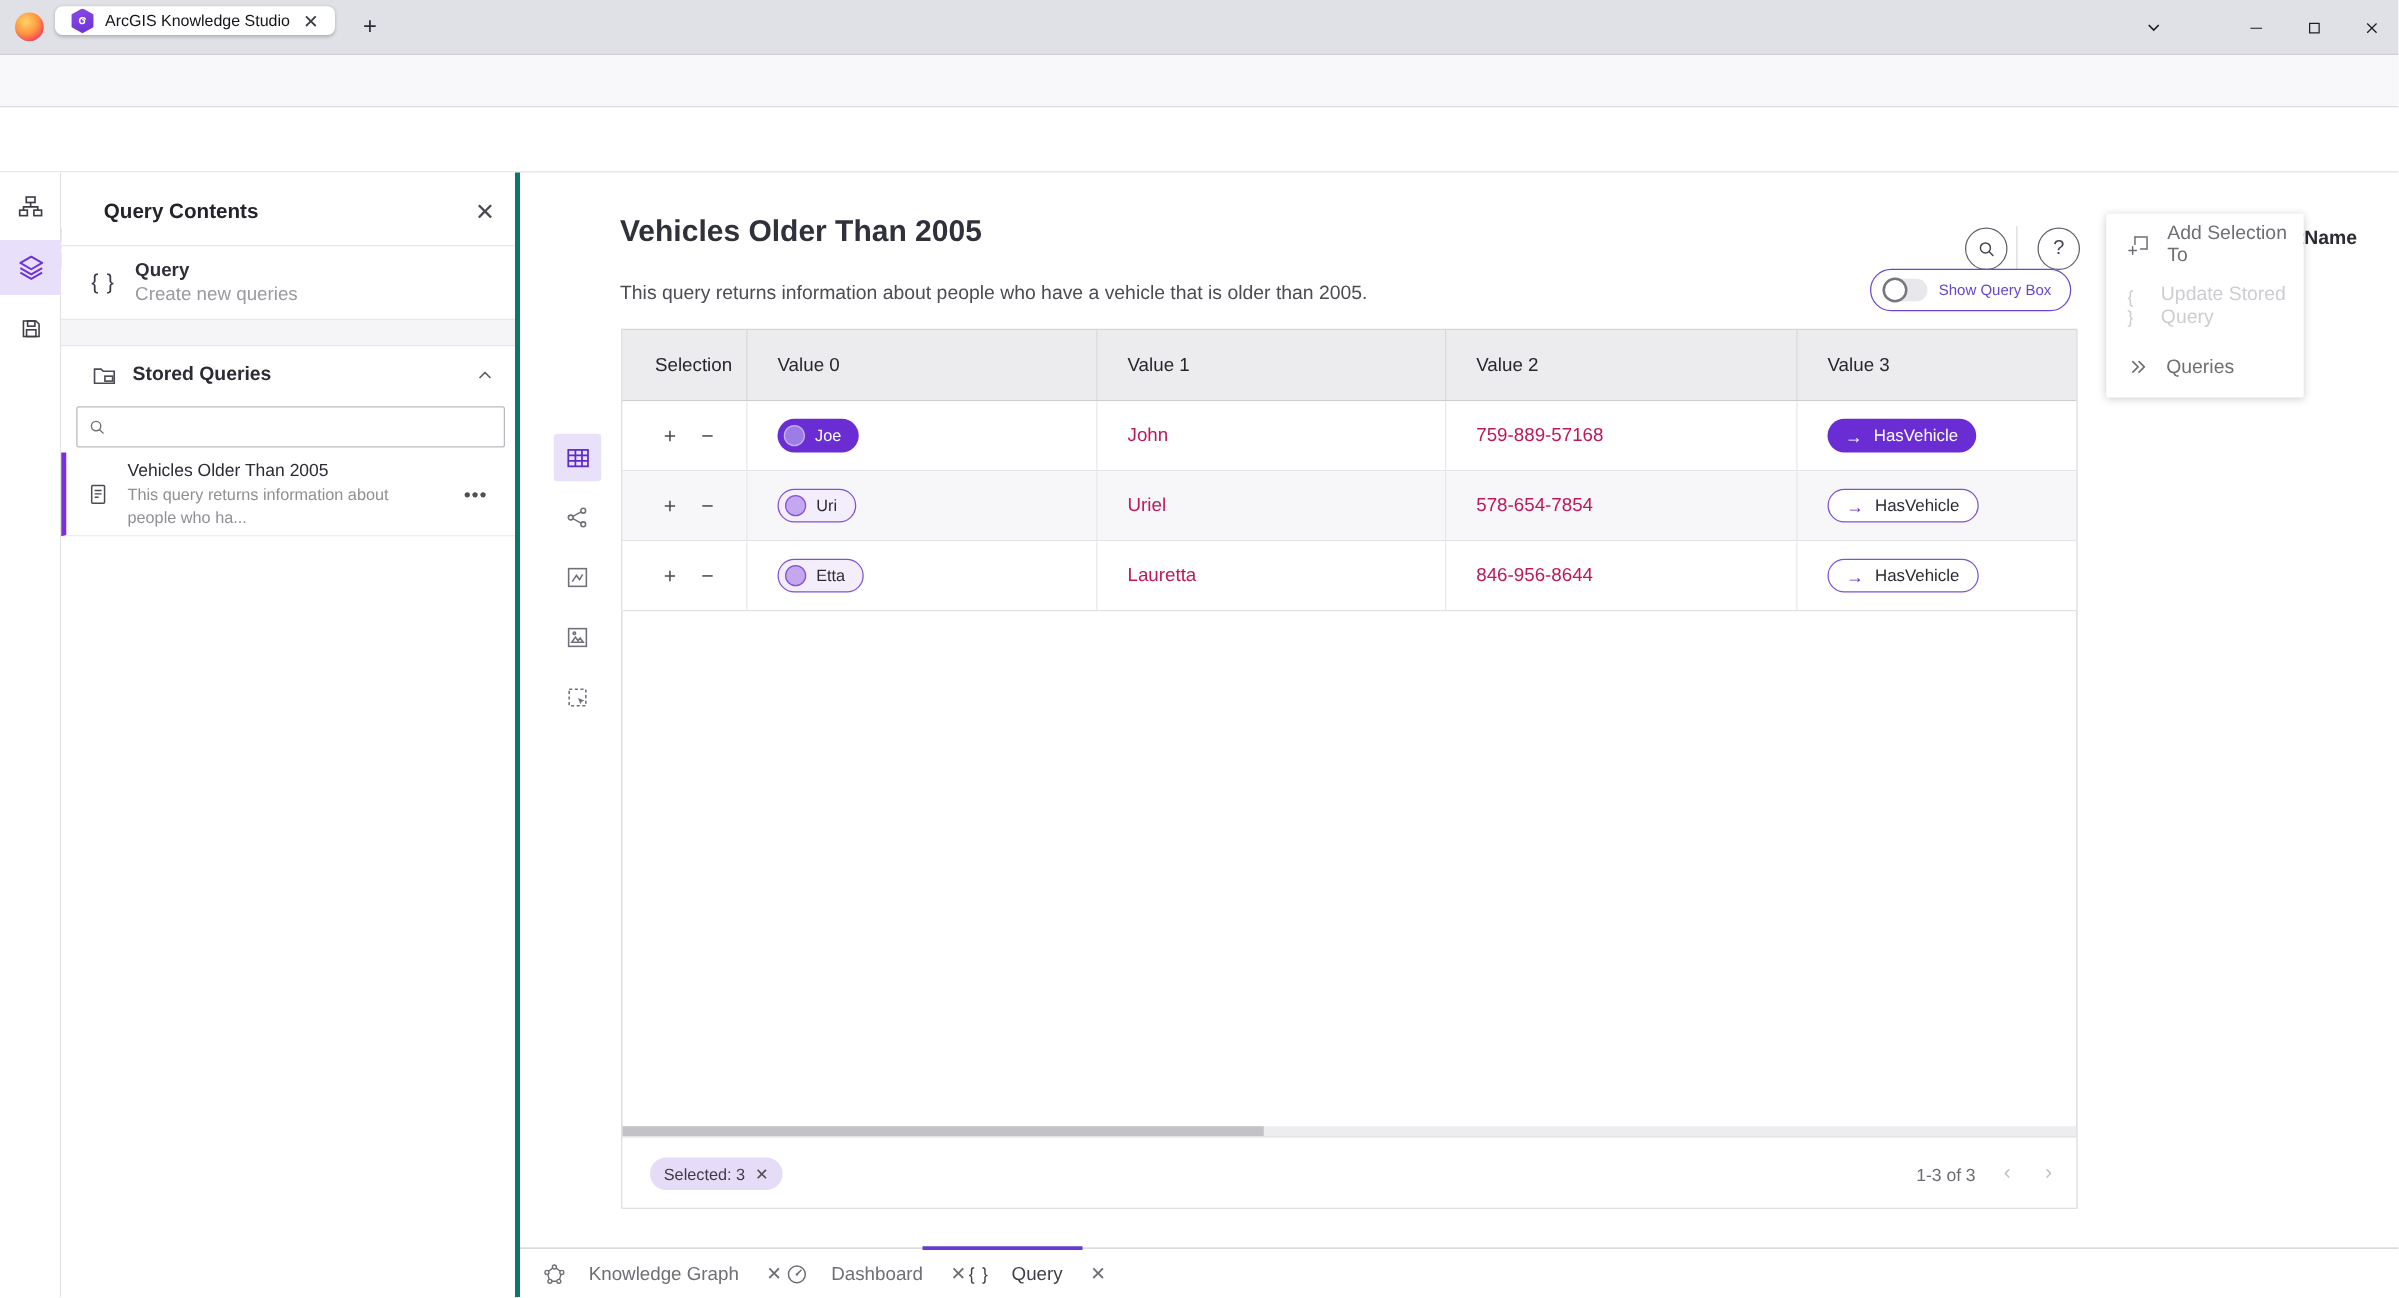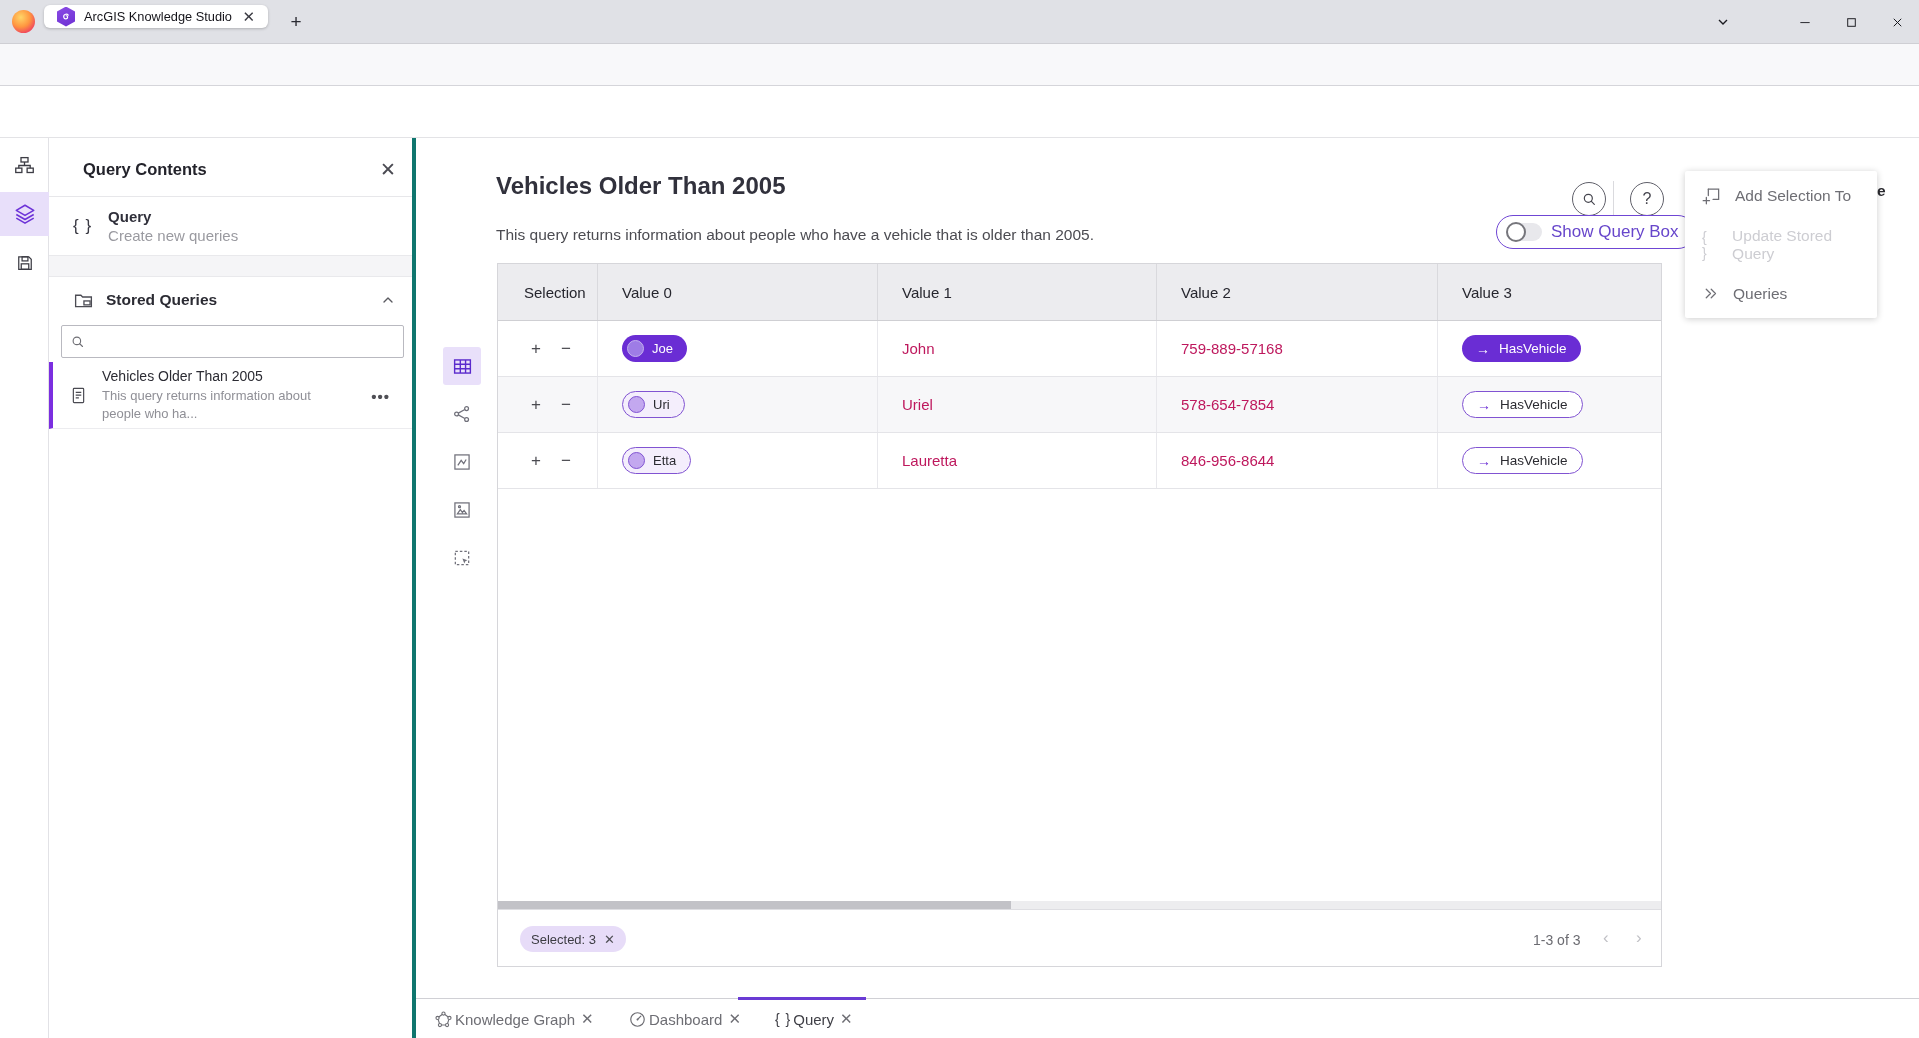--- a/index.html
+++ b/index.html
@@ -75,21 +75,21 @@
   .si-menu { position:absolute; right:22px; top:26px; color:#4f4f55; font-size:15px; font-weight:700; letter-spacing:1px; }
   .si-icon { color:#4a4a52; margin-right:14px; flex:none; }
 
   
   .main-title { position:absolute; left:496px; top:172px; font-size:24px; font-weight:700; color:#31313c; }
   .main-desc { position:absolute; left:496px; top:226px; font-size:15.5px; color:#4c4c52; }
   .toggle-pill { position:absolute; left:1496px; top:215px; height:34px; border:1.5px solid #6f46d4; border-radius:17px;
                  display:inline-flex; align-items:center; padding:0 15px 0 9px; gap:9px; background:#fff; }
   .tg-track { width:36px; height:18px; border-radius:9px; background:#e8e8ec; position:relative; flex:none; }
   .tg-knob { position:absolute; left:0px; top:-1px; width:20px; height:20px; border-radius:50%; background:#fff; border:2px solid #76767c; }
-  .tg-label { font-size:17px; color:#6746cb; white-space:nowrap; }
+  .tg-label { font-size:12px; color:#6746cb; white-space:nowrap; }
 
   .minibar { position:absolute; left:443px; top:347px; width:38px; }
   .minibtn { width:38px; height:38px; margin-bottom:10px; display:flex; align-items:center; justify-content:center; color:#70707a; border-radius:3px; }
   .minibtn.active { background:#e9e0fa; color:#5b2bcd; }
 
   
   .tcard { position:absolute; left:497px; top:263px; width:1165px; height:704px; border:1px solid #d6d6da; background:#fff; }
   .thead { display:flex; height:57px; background:#ececef; border-bottom:1px solid #cfcfd3; }
   .thead .cell { font-size:15px; font-weight:500; color:#26262e; border-right:1px solid #d9d9dd; }
   .trow { display:flex; height:56px; border-bottom:1px solid #e4e4e8; background:#fff; }
@@ -119,30 +119,30 @@
   .hscroll { position:absolute; left:0px; top:637px; width:1163px; height:8px; background:#ededef; }
   .hthumb { position:absolute; left:0; top:0; width:513px; height:8px; background:#c2c2c7; }
   .tfooter { position:absolute; left:0; top:645px; width:1163px; height:57px; border-top:1px solid #dedee2; background:#fff; }
   .selchip { position:absolute; left:22px; top:16px; height:26px; background:#e7dcf8; border-radius:13px;
              display:inline-flex; align-items:center; padding:0 11px; gap:8px; font-size:13px; color:#3c3c42; }
   .selchip .x { color:#4f4f55; font-size:13px; }
   .range { position:absolute; left:1035px; top:22px; font-size:14px; color:#6b6b71; }
   .pgbtn { position:absolute; top:18px; font-size:17px; color:#c0c0c5; }
 
   
-  .ctxmenu { position:absolute; left:1685px; top:171px; width:192px; height:147px; background:#fff; border-radius:2px;
+  .ctxmenu { position:absolute; left:1685px; top:171px; width:158px; height:147px; background:#fff; border-radius:2px;
              box-shadow:0 1px 7px rgba(0,0,0,.2); }
   .cm-item { height:49px; display:flex; align-items:center; padding-left:17px; gap:14px; font-size:15.5px; color:#6e6e74; }
   .cm-item.disabled { color:#cdcdd2; }
   .cm-braces { font-size:14px; letter-spacing:1px; }
 
   
   .bottombar { position:absolute; left:416px; top:998px; width:1503px; height:40px; background:#fff; border-top:1px solid #d0d0d5; }
   .btab-active-line { position:absolute; left:322px; top:-2px; width:128px; height:3px; background:#6a3bd4; }
-  .wtab { position:absolute; top:0; height:40px; display:flex; align-items:center; gap:2px; color:#6e6e74; font-size:15px; }
+  .wtab { position:absolute; top:0; height:40px; display:flex; align-items:center; gap:18px; color:#6e6e74; font-size:15px; }
   .wtab .lbl { white-space:nowrap; }
   .wtab.active { color:#3f3f46; }
   .wtab .x { font-size:15px; color:#6e6e74; margin-left:4px; }
 </style>
 </head>
 <body>
 
 <div class="screen">
 
   <div class="tabstrip">

